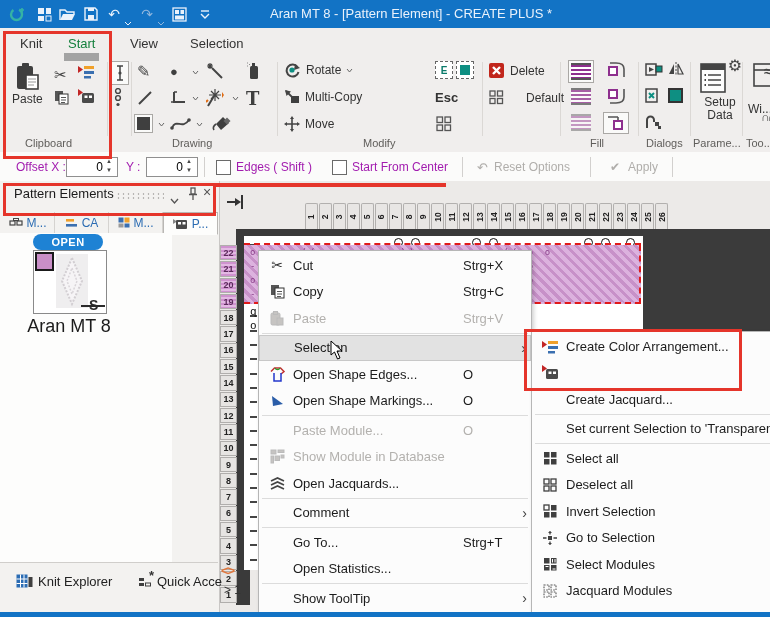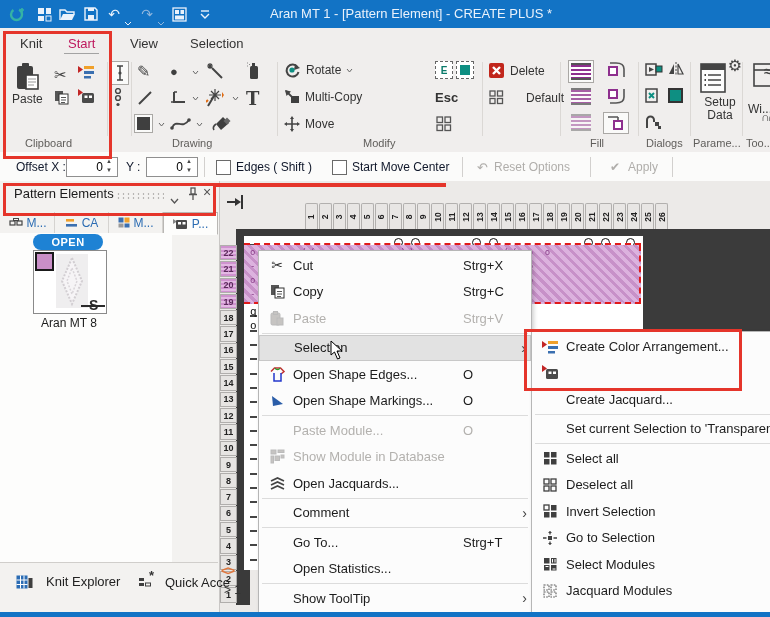--- a/index.html
+++ b/index.html
@@ -7,38 +7,38 @@
           font-family:"Liberation Sans",sans-serif;color:#2b2b2b;}
   .abs{position:absolute;}
   
   #titlebar{position:absolute;left:0;top:0;width:770px;height:28px;background:#1273c5;display:flex;align-items:center;}
   .tb-ic{position:absolute;top:5px;width:18px;height:18px;display:flex;align-items:center;justify-content:center;}
   #tb-title{position:absolute;left:270px;top:6px;font-size:13px;color:#eaf2fb;white-space:nowrap;}
   .tb-chev{position:absolute;top:12px;}
   
   #ribbon{position:absolute;left:0;top:28px;width:770px;height:124px;background:#f0eeed;border-bottom:1px solid #d8d5d2;}
   .rtab{position:absolute;top:6px;font-size:13px;color:#333;padding:2px 4px;}
-  .rtab.active{color:#be185d;border-bottom:1px solid #a3a3a3;}
+  .rtab.active{color:#15803d;border-bottom:8px solid #a3a3a3;}
   .vsep{position:absolute;top:34px;height:74px;width:1px;background:#dbd8d5;}
   .glabel{position:absolute;top:109px;font-size:11px;color:#5f5d5a;white-space:nowrap;}
   .ric{position:absolute;display:flex;align-items:center;justify-content:center;}
   .rlbl{font-size:12px;color:#333;white-space:nowrap;}
   .chevd{width:7px;height:5px;}
   .ebox{width:16px;height:16px;border:1px dashed #666;display:flex;align-items:center;justify-content:center;
         font-size:10px;font-weight:bold;color:#0a7a6a;background:#fff;}
   .tbox{width:16px;height:16px;border:1px dashed #666;background:#fff;}
   .tbox i{display:block;width:10px;height:10px;margin:2px;background:#0e8f82;}
   .stripes{width:20px;height:13px;border-top:2px solid #555;border-bottom:2px solid #555;
            background:repeating-linear-gradient(180deg,#8e2f8e 0 2px,#ffffff 2px 4px);}
   .toolbox{border:1px solid #aaa8a5;background:#fafaf9;padding:2px;}
   .wave{position:relative;font-size:14px;font-weight:bold;color:#444;line-height:10px;}
   .loops{position:relative;font-size:12px;font-weight:bold;color:#444;letter-spacing:-2px;line-height:10px;}
   
   #optbar{position:absolute;left:0;top:152px;width:770px;height:29px;background:#fbfbfa;border-bottom:1px solid #cfcdcb;}
-  .olbl{position:absolute;top:8px;font-size:12px;color:#0f172a;white-space:nowrap;}
+  .olbl{position:absolute;top:8px;font-size:12px;color:#a21caf;white-space:nowrap;}
   .spin{position:absolute;top:5px;width:34px;height:18px;border:1px solid #8f8f8f;background:#fff;
         font-size:12px;text-align:right;padding:0 14px 0 2px;font-family:"Liberation Sans",sans-serif;}
   .spinarr{position:absolute;top:5px;width:12px;height:20px;font-size:6px;color:#444;line-height:9px;text-align:center;}
   .osep{position:absolute;top:5px;width:1px;height:20px;background:#d2d0ce;}
   .cb{position:absolute;top:8px;width:13px;height:13px;border:1px solid #6a6a6a;background:#fff;}
   .gray{color:#b0aeab !important;}
   
   #panel{position:absolute;left:0;top:181px;width:219px;height:431px;background:#f3f2f0;border-right:1px solid #c9c7c5;}
   #panel-title{position:absolute;left:14px;top:5px;font-size:13px;color:#1b1b1b;}
   #panel-dots{position:absolute;left:116px;top:11px;width:48px;height:8px;
@@ -48,23 +48,23 @@
   .ptab.active{background:#fdfdfc;border:1px solid #b9b7b4;border-bottom:1px solid #fdfdfc;}
   #panel-content{position:absolute;left:0;top:52px;width:172px;height:329px;background:#fdfdfc;}
   #open-badge{position:absolute;left:33px;top:1px;width:70px;height:16px;background:#1e82d4;border-radius:8px;
         color:#fff;font-size:11px;font-weight:bold;display:flex;align-items:center;justify-content:center;letter-spacing:.5px;}
   #thumb{position:absolute;left:33px;top:17px;width:72px;height:62px;background:#fff;border:1px solid #8a8a8a;}
   #thumb-sq{position:absolute;left:1px;top:1px;width:15px;height:15px;background:#c98fc7;border:2px solid #1a1a1a;}
   #thumb-col{position:absolute;left:22px;top:3px;width:32px;height:54px;background:#efeeef;}
   #s-logo{position:absolute;right:3px;bottom:0px;width:18px;height:16px;font-size:14px;font-weight:bold;color:#2a2a2a;}
   #s-logo i{position:absolute;left:-4px;top:8px;width:24px;height:1.5px;background:#2a2a2a;}
   #s-logo b{position:relative;left:4px;}
-  #thumb-caption{position:absolute;left:15px;top:83px;width:108px;text-align:center;font-size:12px;color:#1c1c1c;}
+  #thumb-caption{position:absolute;left:15px;top:83px;width:108px;text-align:center;font-size:18px;color:#1c1c1c;}
   #panel-footer{position:absolute;left:0;top:381px;width:218px;height:38px;background:#f3f2f0;border-top:1px solid #d0cecb;}
-  .pfoot{position:absolute;top:11px;display:flex;align-items:flex-end;gap:13px;font-size:13px;color:#222;white-space:nowrap;}
+  .pfoot{position:absolute;top:11px;display:flex;align-items:flex-start;gap:5px;font-size:13px;color:#222;white-space:nowrap;}
   
   #canvas-bg{position:absolute;left:219px;top:181px;width:551px;height:432px;background:#eceae8;}
   #dark-right{position:absolute;left:643px;top:229px;width:127px;height:384px;background:#3b3b3b;}
   #dark-band{position:absolute;left:244px;top:229px;width:399px;height:7px;background:#3a3a3a;}
   #dark-strip{position:absolute;left:236px;top:229px;width:14px;height:376px;background:#3a3a3a;}
   #pattern-white{position:absolute;left:244px;top:236px;width:399px;height:334px;background:#fff;overflow:hidden;}
   #ticks{position:absolute;left:6px;top:8px;width:7px;height:326px;
          background:repeating-linear-gradient(180deg,#444 0 2px,transparent 2px 14.3px);}
   .kdot{position:absolute;top:2px;width:7px;height:7px;border:1.5px solid #111;border-radius:50%;background:#fff;}
   #sel-band{position:absolute;left:0;top:9px;width:395px;height:57px;background:#dcb2de;
@@ -157,21 +157,21 @@
           <rect x="8.5" y="3" width="3.5" height="4" fill="#eaf2fb"></rect>
           <rect x="3" y="8.5" width="9" height="4" fill="#eaf2fb"></rect>
         </svg>
     </span>
     <span class="tb-ic" style="left:196px">
       <svg width="10" height="9">
           <path d="M1 1 h8" stroke="#eaf2fb" stroke-width="1.4"></path>
           <polyline points="1,4 5,8 9,4" fill="none" stroke="#eaf2fb" stroke-width="1.4"></polyline>
         </svg>
     </span>
-    <span id="tb-title">Aran MT 1 - [Pattern Element] - CREATE PLUS *</span>
+    <span id="tb-title">Aran MT 8 - [Pattern Element] - CREATE PLUS *</span>
   </div>
 
   <div id="ribbon">
     <span class="rtab" style="left:16px">Knit</span>
     <span class="rtab active" style="left:64px">Start</span>
     <span class="rtab" style="left:126px">View</span>
     <span class="rtab" style="left:186px">Selection</span>
 
     <div class="ric" style="left:12px;top:34px;flex-direction:column">
       <svg width="26" height="30">
@@ -465,21 +465,21 @@
     <span class="olbl" style="left:16px">Offset X :</span>
     <input class="spin" style="left: 66px;" value="0">
     <span class="spinarr" style="left:103px">▲<br>▼</span>
     <span class="olbl" style="left:126px">Y :</span>
     <input class="spin" style="left: 146px;" value="0">
     <span class="spinarr" style="left:183px">▲<br>▼</span>
     <span class="osep" style="left:204px"></span>
     <span class="cb" style="left:216px"></span>
     <span class="olbl" style="left:236px">Edges ( Shift )</span>
     <span class="cb" style="left:332px"></span>
-    <span class="olbl" style="left:352px">Start Move Center</span>
+    <span class="olbl" style="left:352px">Start From Center</span>
     <span class="osep" style="left:462px"></span>
     <span class="olbl gray" style="left:477px;font-size:13px">↶</span>
     <span class="olbl gray" style="left:494px">Reset Options</span>
     <span class="osep" style="left:590px"></span>
     <span class="olbl gray" style="left:610px">✔</span>
     <span class="olbl gray" style="left:628px">Apply</span>
     <span class="osep" style="left:672px"></span>
   </div>
 
   <div id="canvas-bg"></div>

